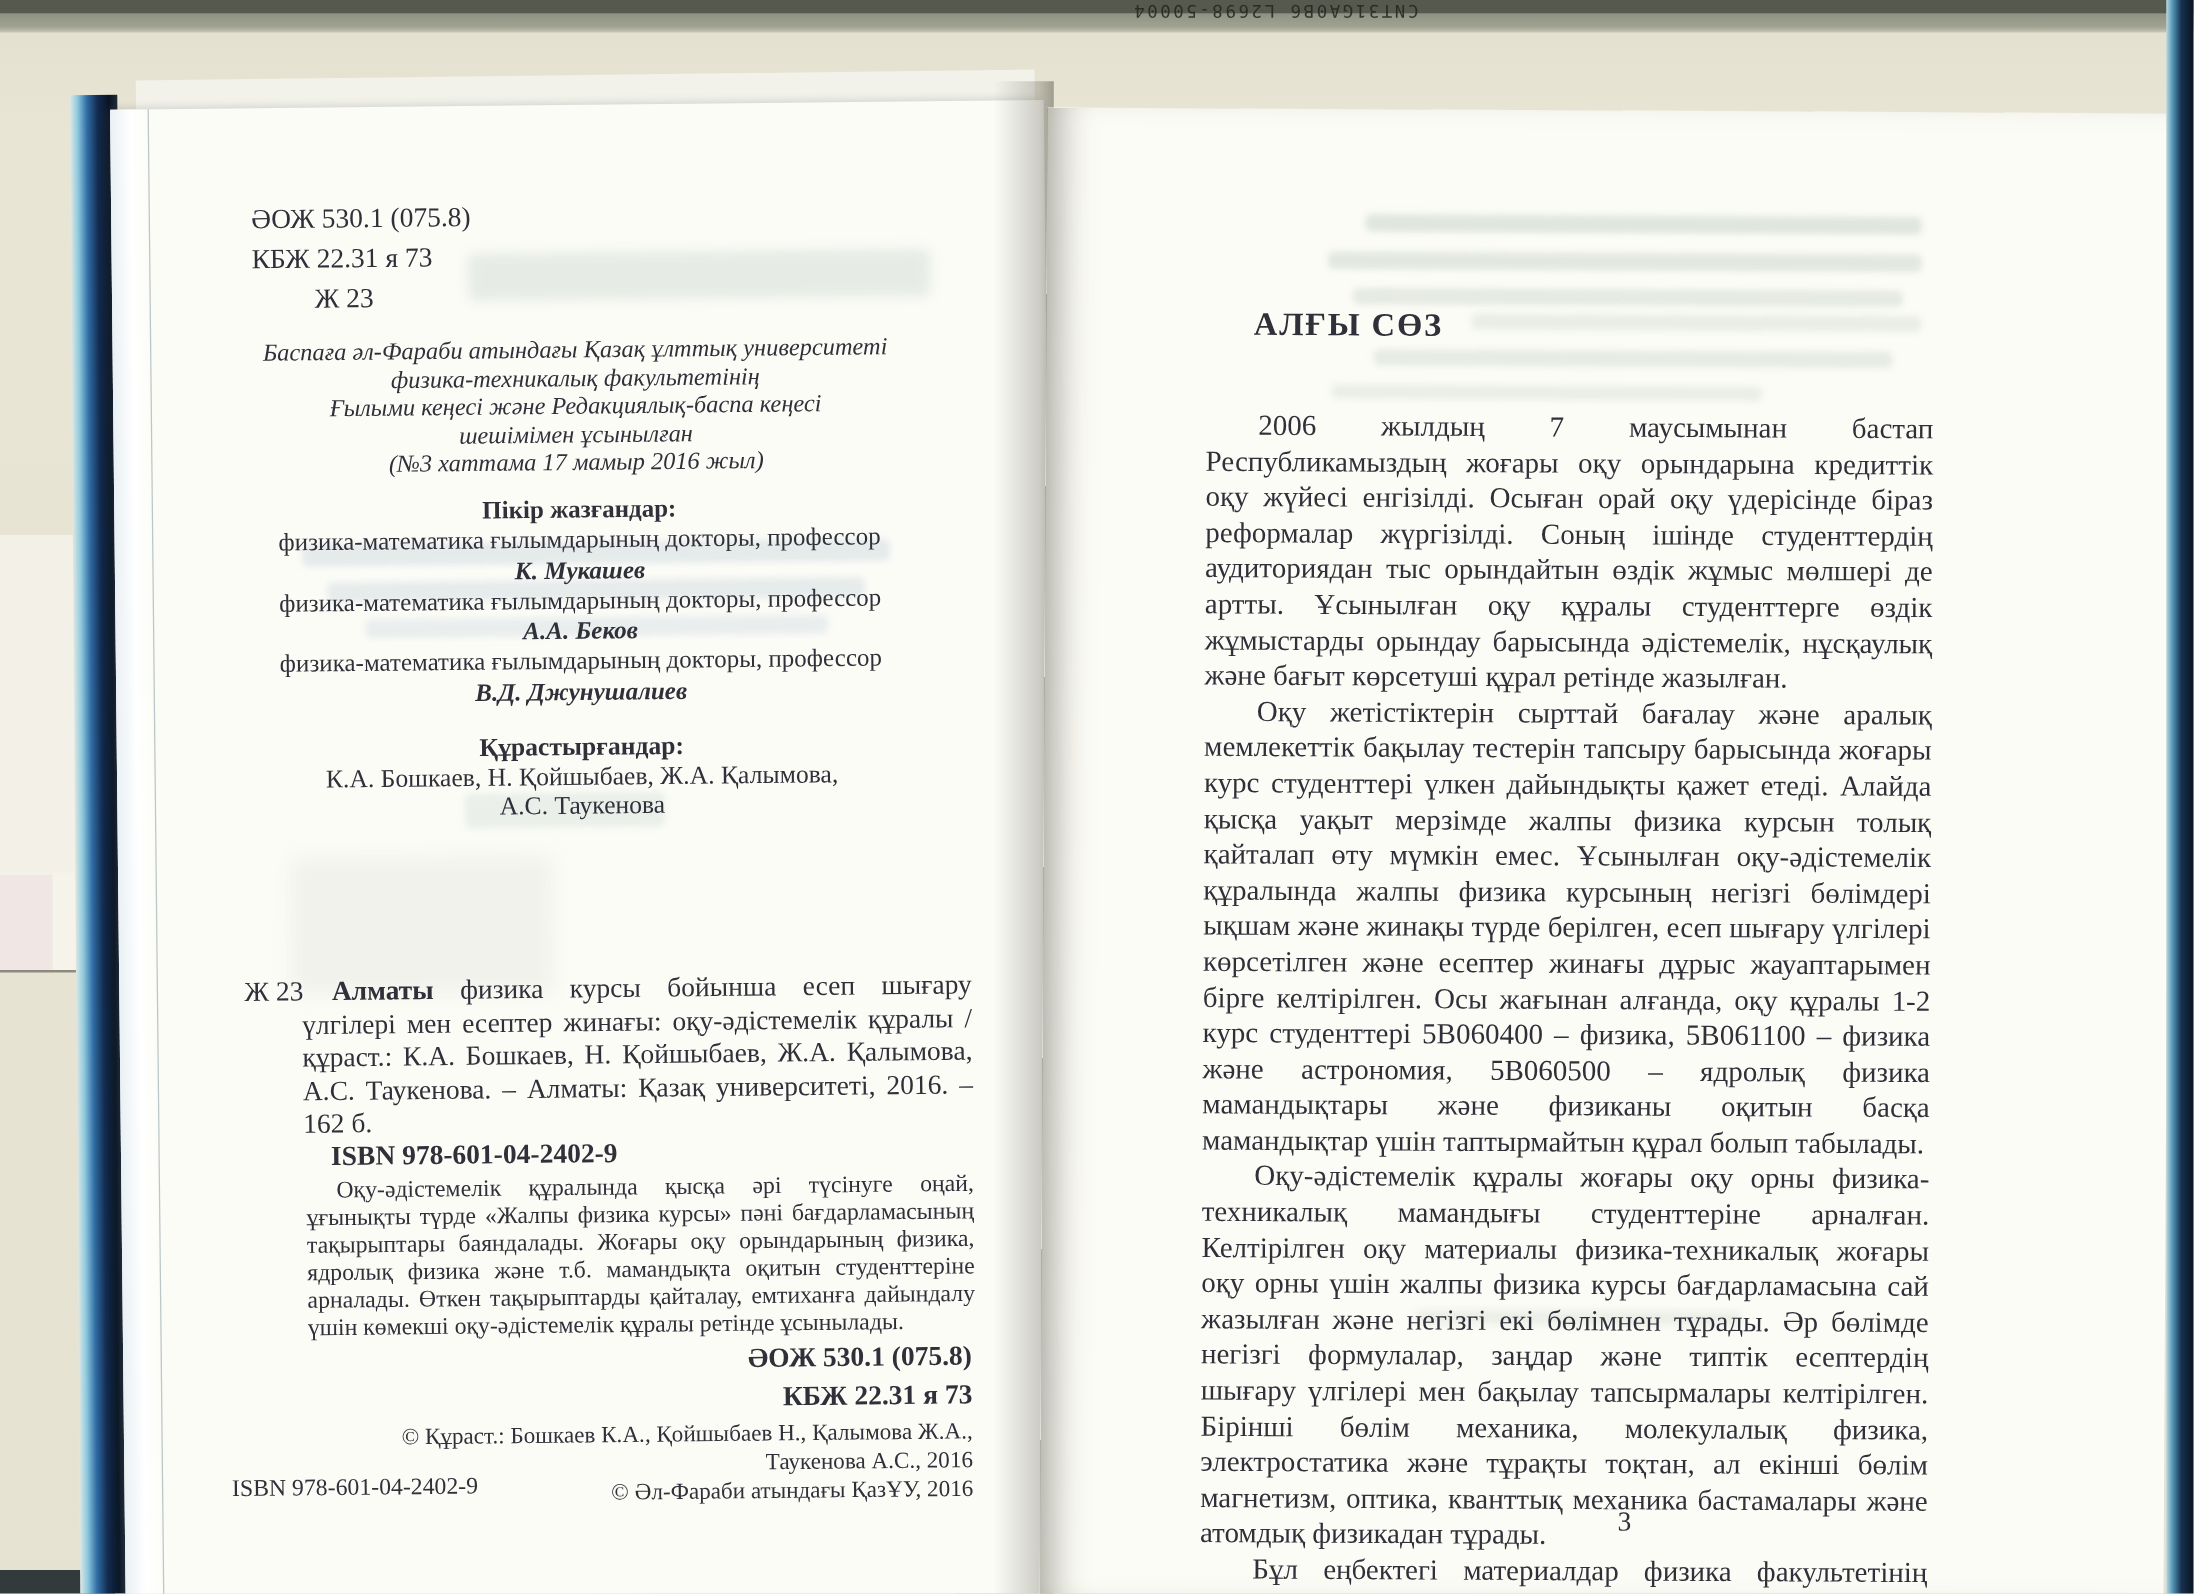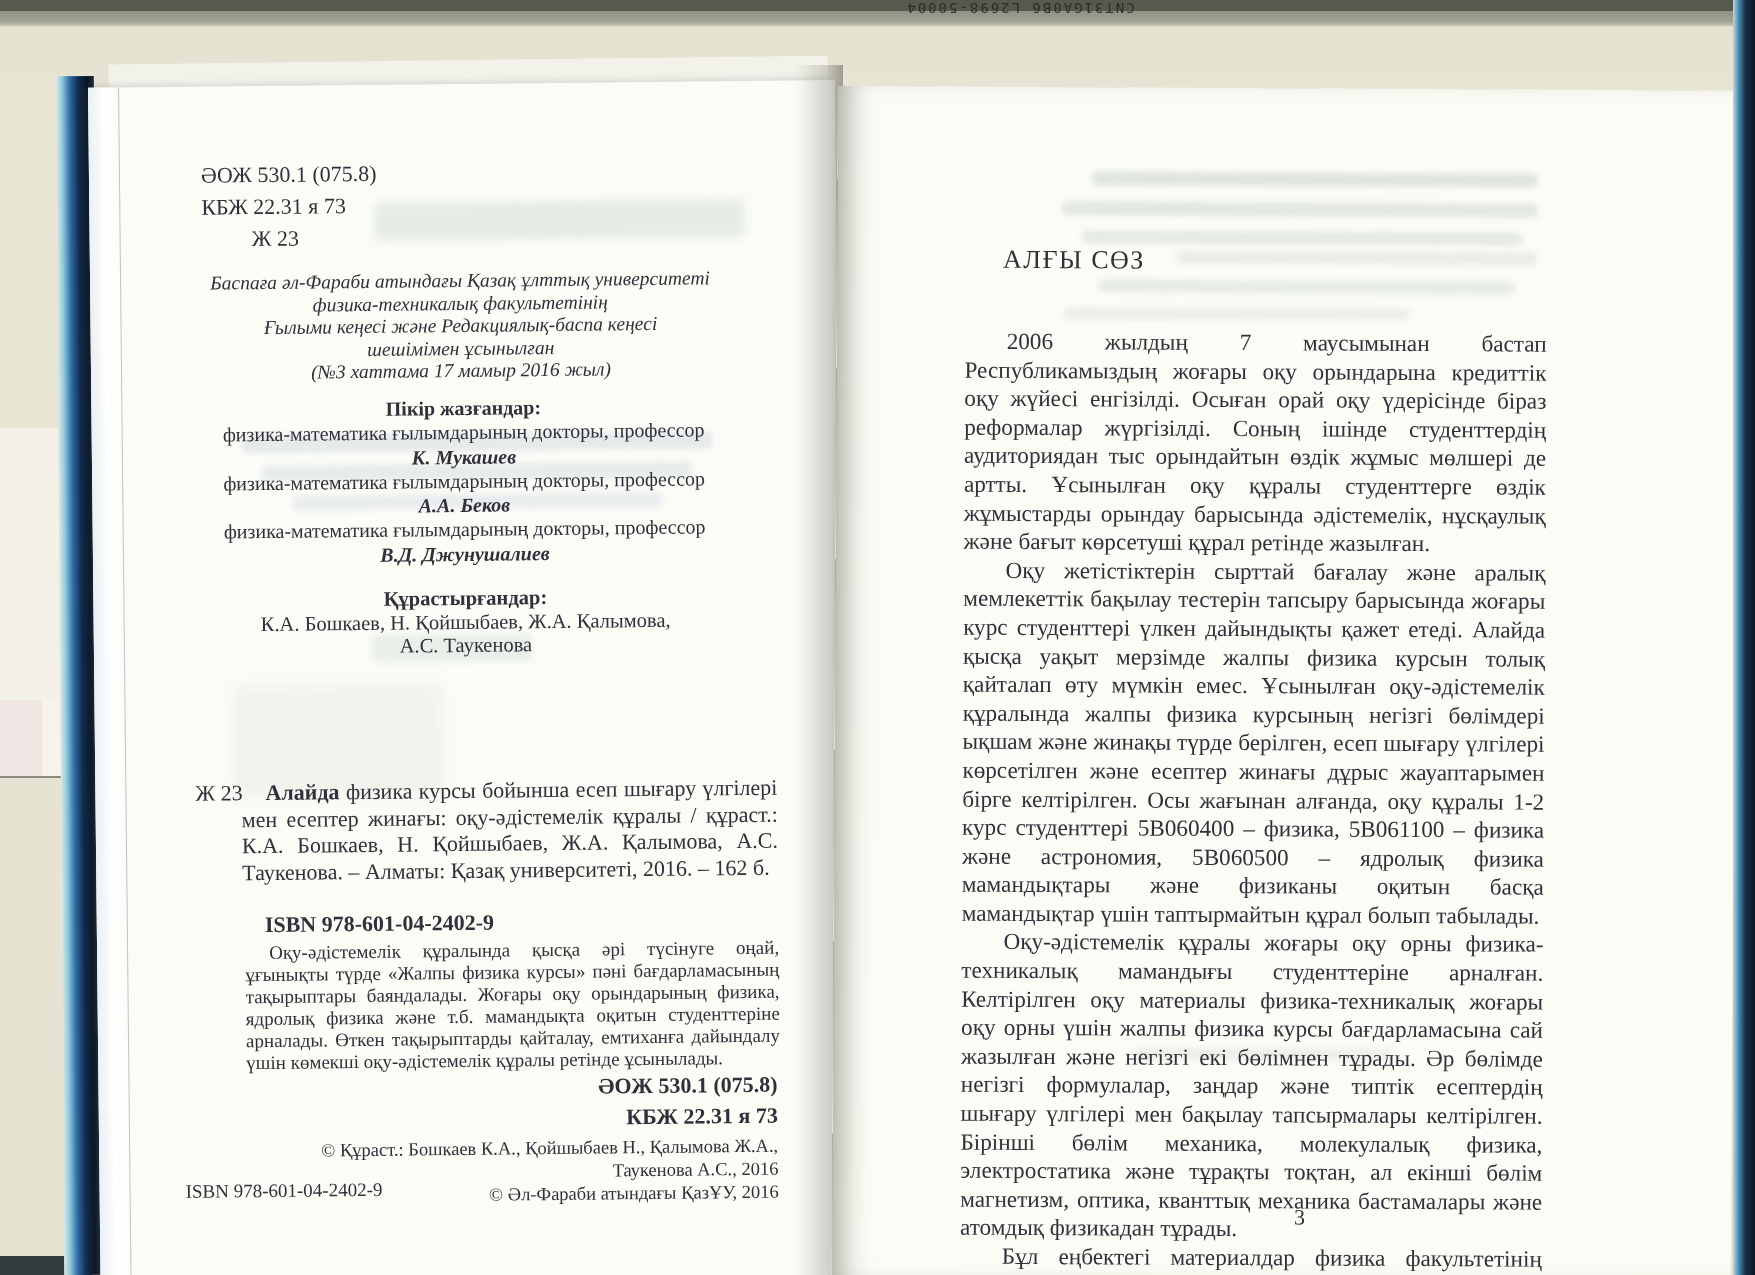--- a/index.html
+++ b/index.html
@@ -47,21 +47,21 @@
   .lp-rev{left:42px;top:312px;width:660px;text-align:center;font-size:20px;line-height:24.3px;}
   .lp-comp{left:42px;top:503px;width:660px;text-align:center;font-size:20.5px;line-height:23.5px;}
   .lp-cat-code{left:100px;top:694px;font-size:22px;}
   .lp-cat{left:146px;top:694px;width:536px;font-size:22px;line-height:26.5px;text-align:justify;text-indent:24px;}
   .lp-isbn{left:168px;top:826px;font-size:22px;font-weight:bold;}
   .lp-ann{left:148px;top:856px;width:534px;font-size:19px;line-height:22px;text-align:justify;text-indent:24px;}
   .lp-udc-foot{right:68px;top:988px;font-size:22px;font-weight:bold;text-align:right;line-height:31px;}
   .lp-copy{right:68px;top:1054px;font-size:18.5px;text-align:right;line-height:23px;}
   .lp-isbn-foot{left:86px;top:1094px;font-size:19px;}
   
-  .rp-head{left:166px;top:158px;font-size:26px;font-weight:normal;letter-spacing:1.5px;}
+  .rp-head{left:166px;top:158px;font-size:26px;font-weight:bold;letter-spacing:1.5px;}
   .rp-body{left:128px;top:240px;width:582px;font-size:23.2px;line-height:28.6px;text-align:justify;}
   .rp-body p{margin:0;text-indent:42px;}
   .rp-num{left:462px;top:1116px;font-size:22px;}
   
   .bleed{position:absolute;filter:blur(3px);border-radius:4px;}
 </style>
 </head>
 <body>
 
 <div id="scan">
@@ -112,21 +112,21 @@
     </div>
 
     <div class="t lp-comp" style="white-space:normal;">
       <div class="b">Құрастырғандар:</div>
       <div>К.А. Бошкаев, Н. Қойшыбаев, Ж.А. Қалымова,</div>
       <div>А.С. Таукенова</div>
     </div>
 
     <div class="t lp-cat-code">Ж 23</div>
     <div class="t lp-cat" style="white-space:normal;">
-      <span class="b">Алайда</span><span> физика курсы бойынша есеп шығару үлгілері мен есептер жинағы: оқу-әдістемелік құралы / құраст.: К.А. Бошкаев, Н. Қойшыбаев, Ж.А. Қалымова, А.С. Таукенова. – Алматы: Қазақ университеті, 2016. – 162 б.</span>
+      <span class="b">Алматы</span><span> физика курсы бойынша есеп шығару үлгілері мен есептер жинағы: оқу-әдістемелік құралы / құраст.: К.А. Бошкаев, Н. Қойшыбаев, Ж.А. Қалымова, А.С. Таукенова. – Алматы: Қазақ университеті, 2016. – 162 б.</span>
     </div>
     <div class="t lp-isbn">ISBN 978-601-04-2402-9</div>
 
     <div class="t lp-ann" style="white-space:normal;">Оқу-әдістемелік құралында қысқа әрі түсінуге оңай, ұғынықты түрде «Жалпы физика курсы» пәні бағдарламасының тақырыптары баяндалады. Жоғары оқу орындарының физика, ядролық физика және т.б. мамандықта оқитын студенттеріне арналады. Өткен тақырыптарды қайталау, емтиханға дайындалу үшін көмекші оқу-әдістемелік құралы ретінде ұсынылады.</div>
 
     <div class="t lp-udc-foot" style="white-space:normal;">
       <div>ӘОЖ 530.1 (075.8)</div>
       <div>КБЖ 22.31 я 73</div>
     </div>
 

